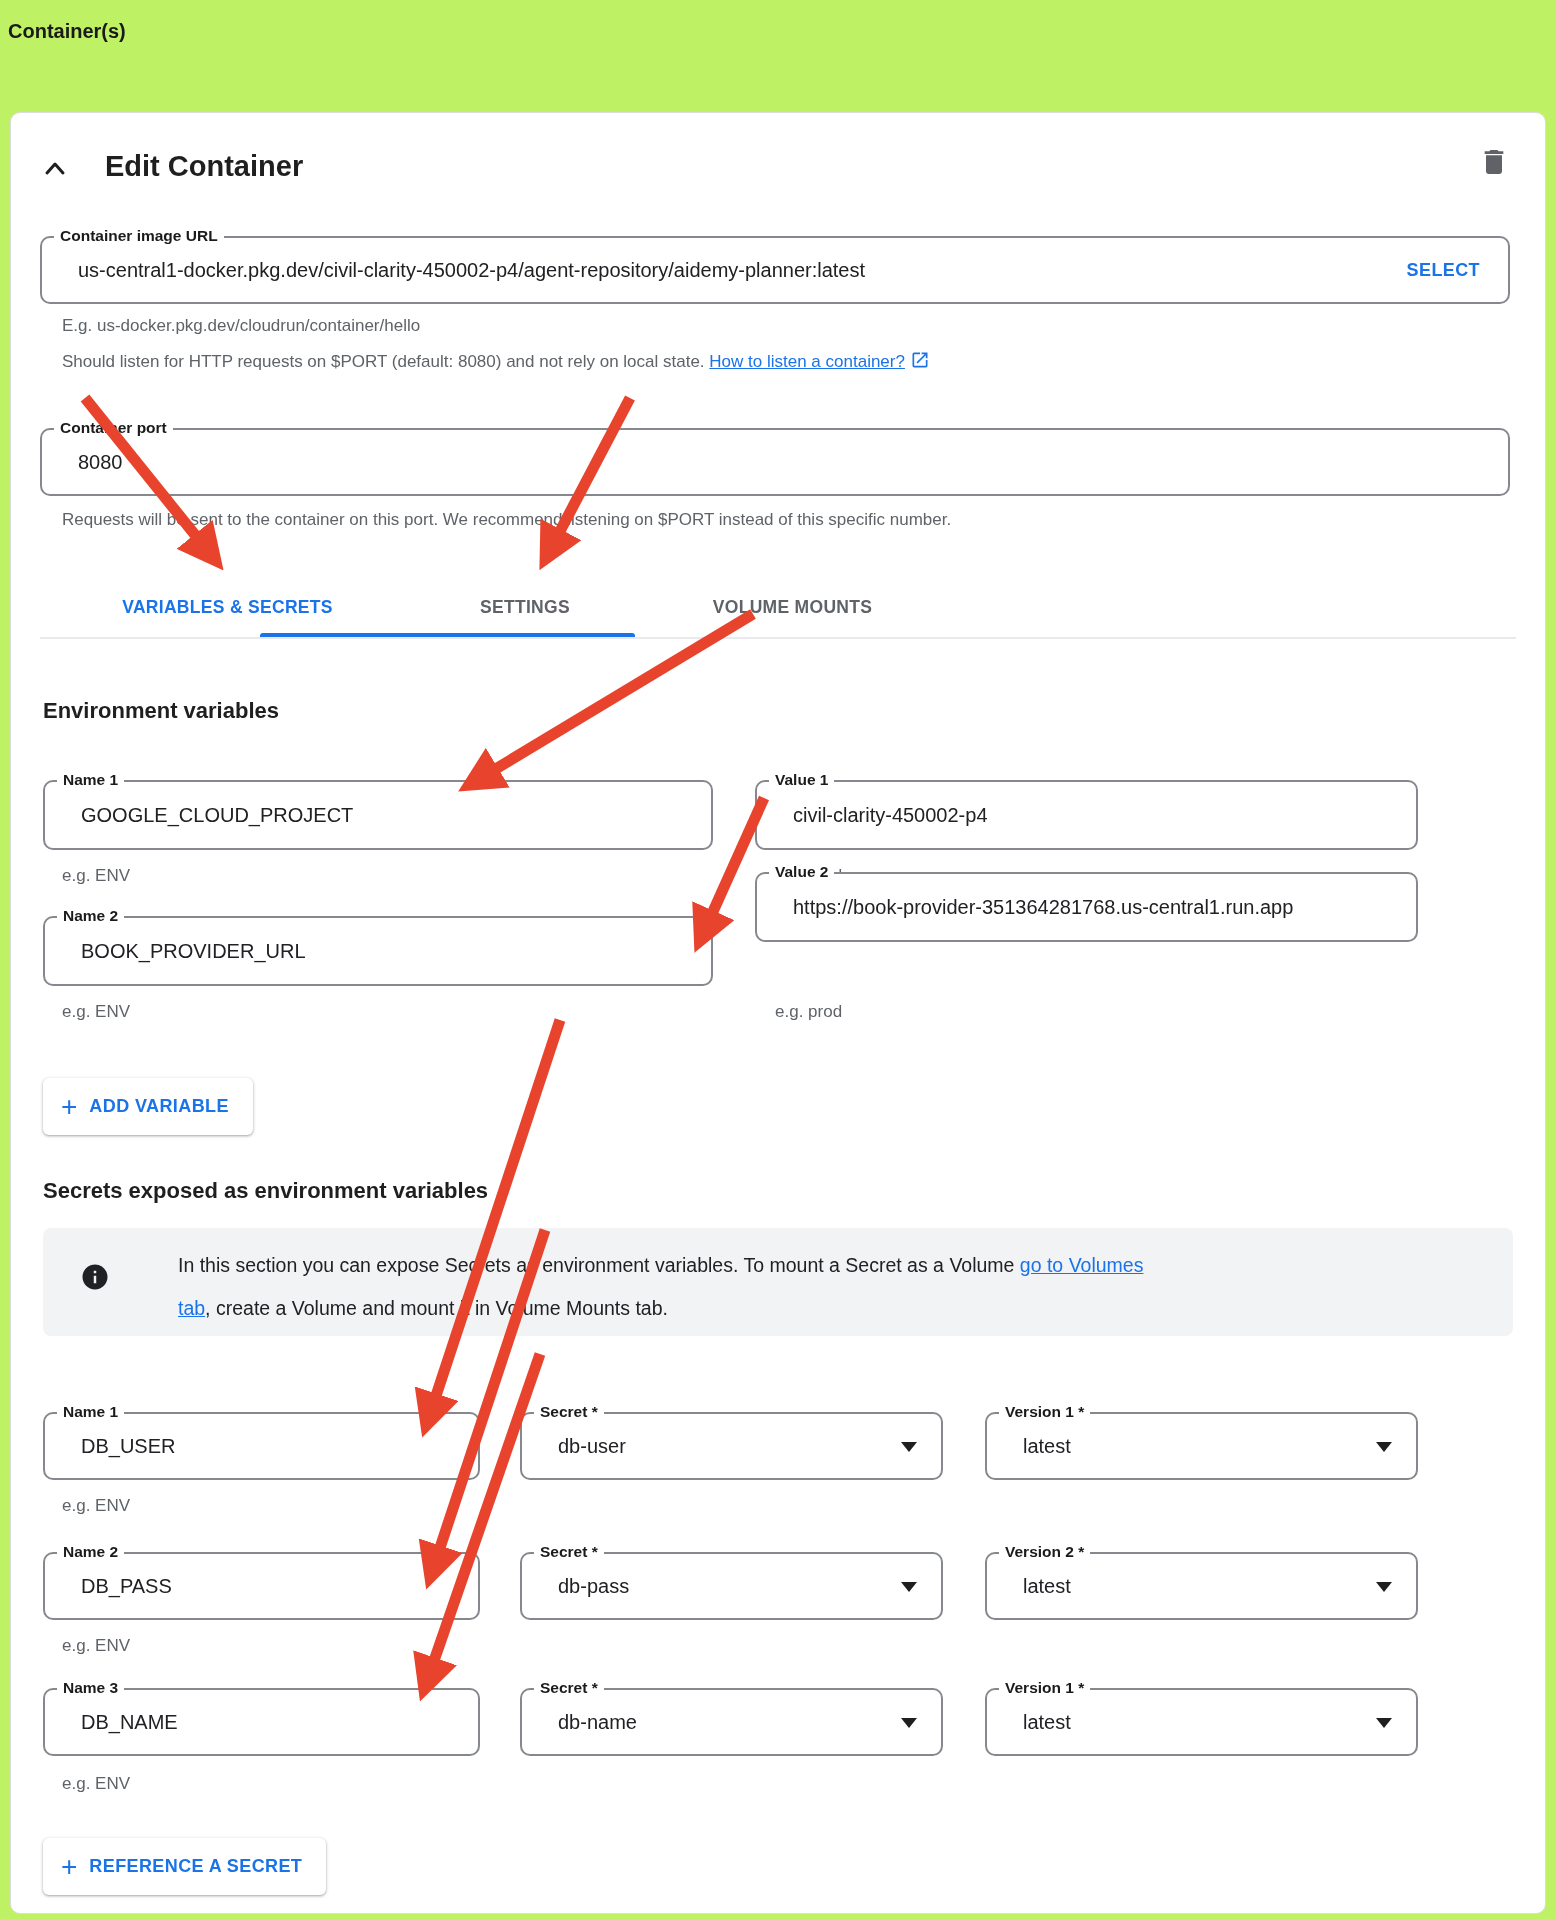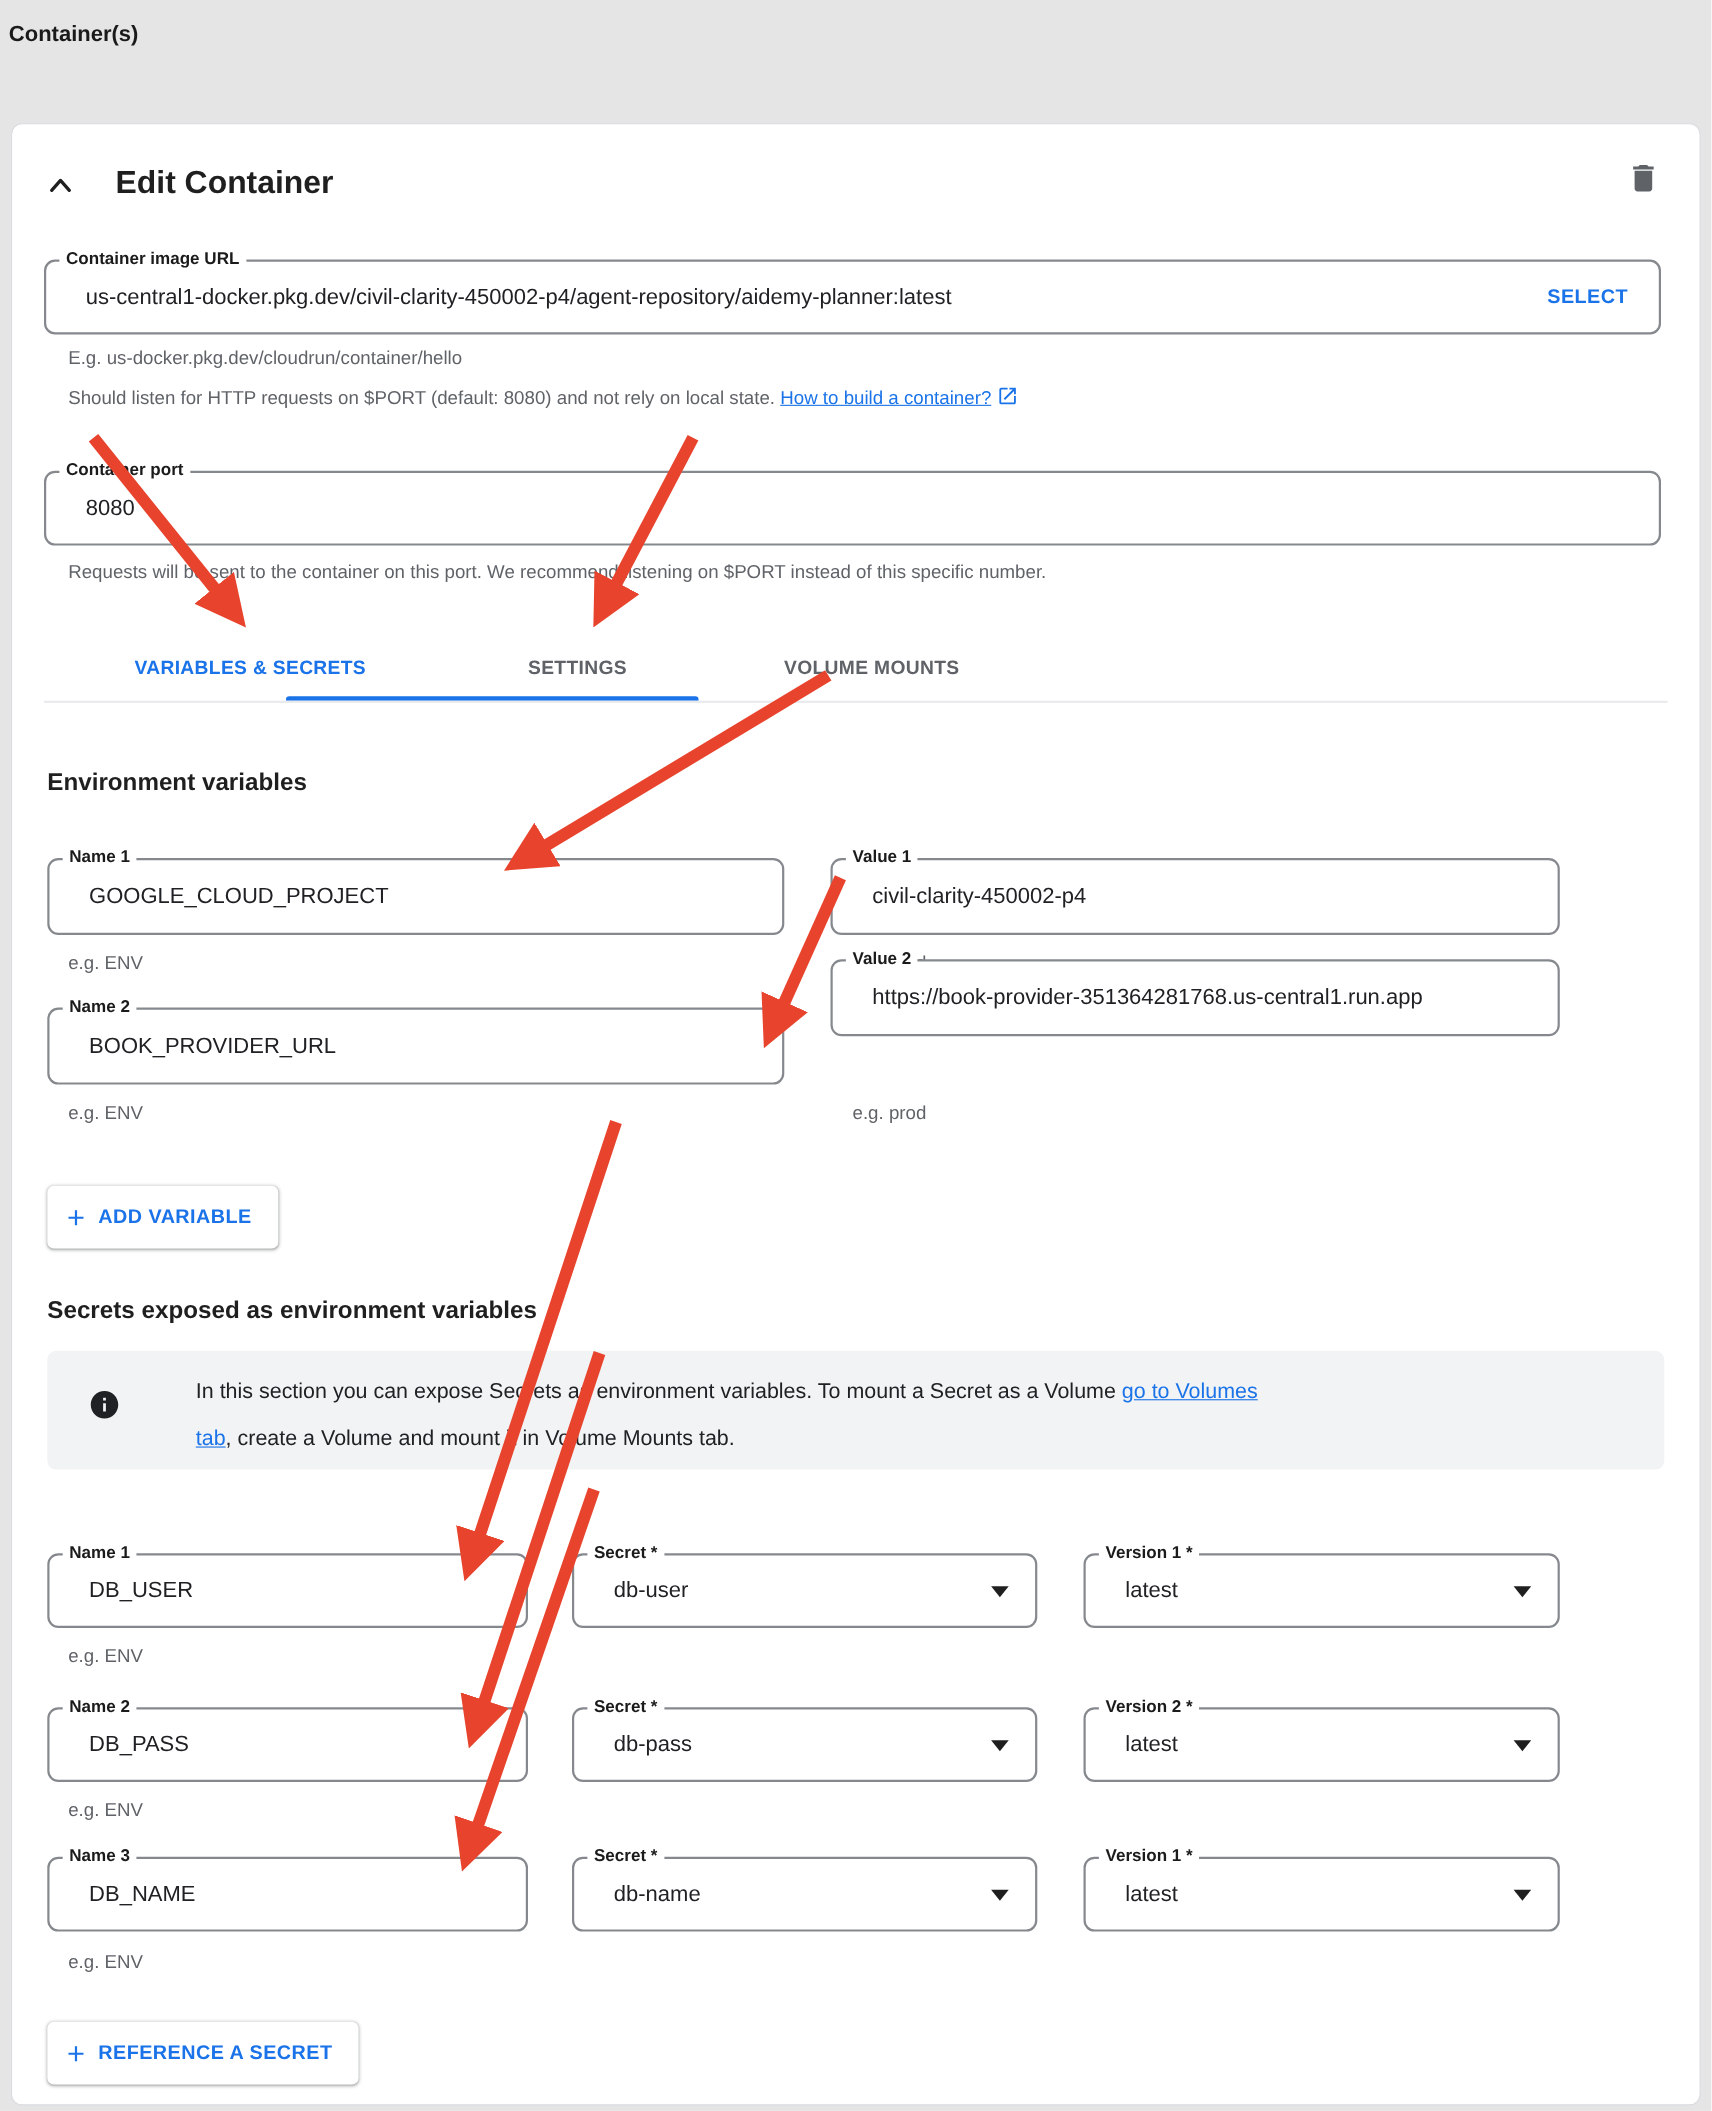--- a/index.html
+++ b/index.html
@@ -1,16 +1,16 @@
 <!DOCTYPE html>
 <html><head>
 <meta charset="utf-8">
 <style>
   html,body{margin:0;padding:0;background:#fff;}
-  .screen{position:relative;width:1556px;height:1919px;background:#e5e5e5;overflow:hidden;
+  .screen{position:relative;width:1556px;height:1919px;background:#bef264;overflow:hidden;
           font-family:"Liberation Sans",sans-serif;color:#202124;}
   .abs{position:absolute;}
 
   .page-title{left:8px;top:20px;font-size:20px;font-weight:700;color:#1a1a1a;}
 
   .card{left:10px;top:112px;width:1534px;height:1800px;background:#fff;
         border:1px solid #dadce0;border-radius:10px;}
 
   .edit-title{left:105px;top:150px;font-size:29px;font-weight:700;color:#1f1f1f;}
   .chevron-btn{left:38px;top:152px;width:34px;height:34px;cursor:pointer;}
@@ -80,21 +80,21 @@
 
   <div class="mfield" style="left:40px;top:236px;width:1470px;height:68px;">
     <span class="flabel">Container image URL</span>
     <input type="text" style="padding-right: 160px;" value="us-central1-docker.pkg.dev/civil-clarity-450002-p4/agent-repository/aidemy-planner:latest">
     <span class="select-link">SELECT</span>
   </div>
   <div class="abs helper" style="left:62px;top:308px;">
     <div>E.g. us-docker.pkg.dev/cloudrun/container/hello</div>
     <div>
       <span>Should listen for HTTP requests on $PORT (default: 8080) and not rely on local state.</span>
-      <span class="link">How to build a container?</span><span class="ext-icon"><svg width="20" height="20" viewBox="0 0 24 24">
+      <span class="link">How to listen a container?</span><span class="ext-icon"><svg width="20" height="20" viewBox="0 0 24 24">
             <path fill="#1a73e8" d="M19 19H5V5h7V3H5a2 2 0 0 0-2 2v14a2 2 0 0 0 2 2h14c1.1 0 2-.9 2-2v-7h-2v7zM14 3v2h3.59l-9.83 9.83 1.41 1.41L19 6.41V10h2V3h-7z"></path>
           </svg></span>
     </div>
   </div>
 
   <div class="mfield" style="left:40px;top:428px;width:1470px;height:68px;">
     <span class="flabel">Container port</span>
     <input type="text" value="8080" style="">
   </div>
   <div class="abs helper" style="left:62px;top:502px;">Requests will be sent to the container on this port. We recommend listening on $PORT instead of this specific number.</div>

